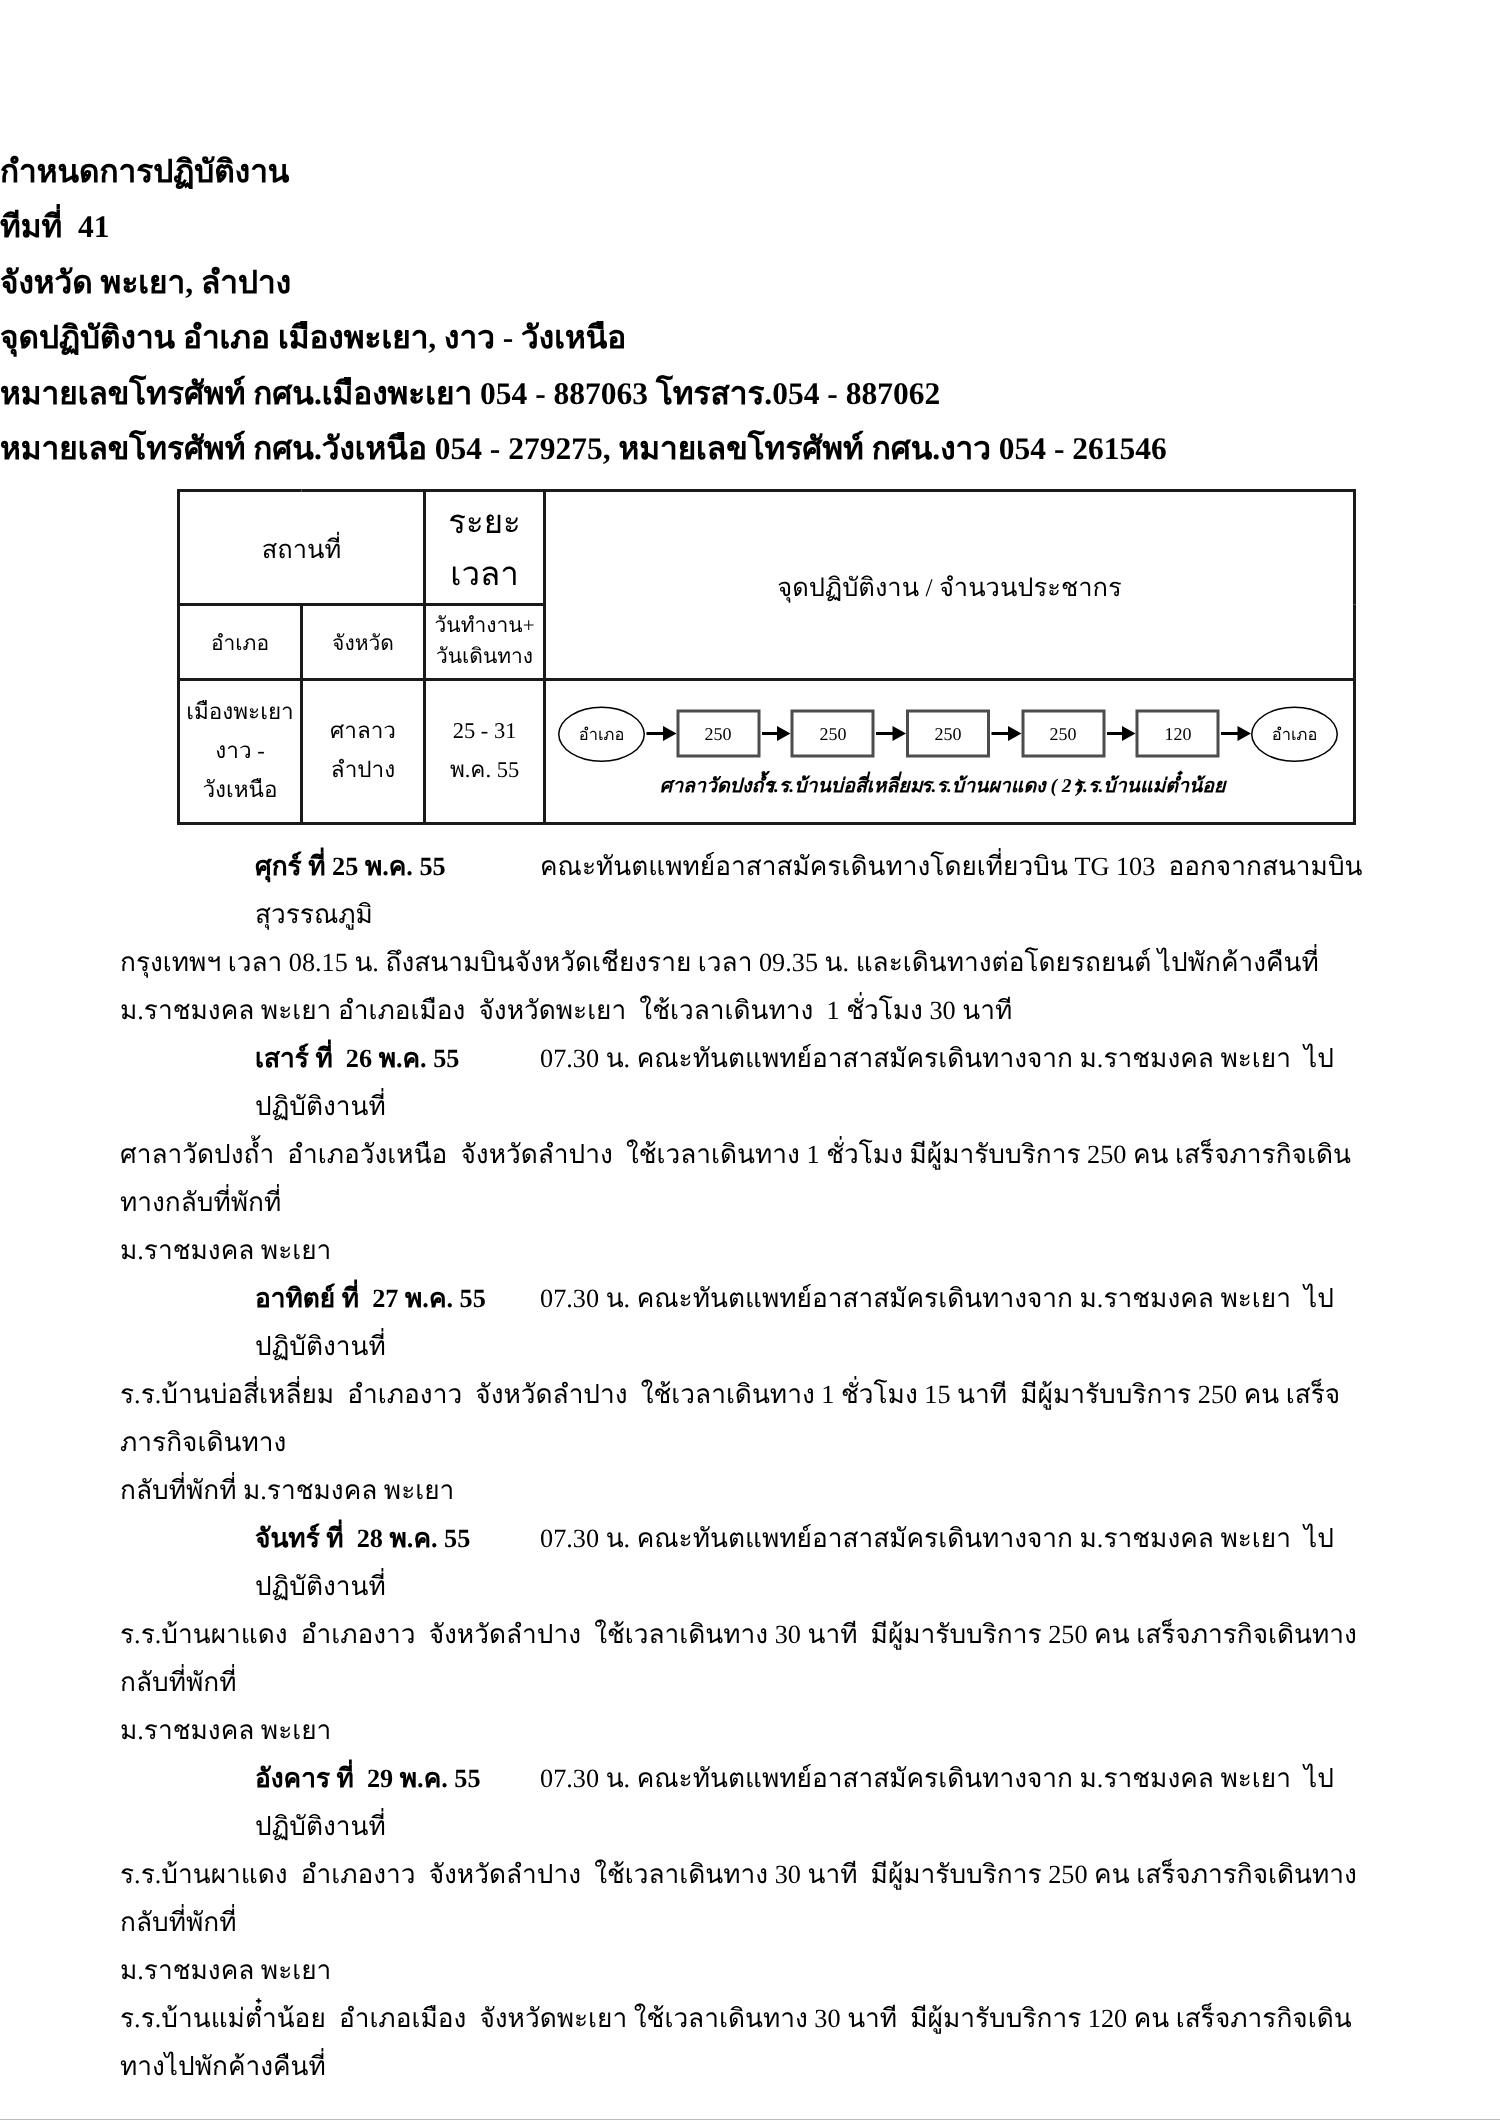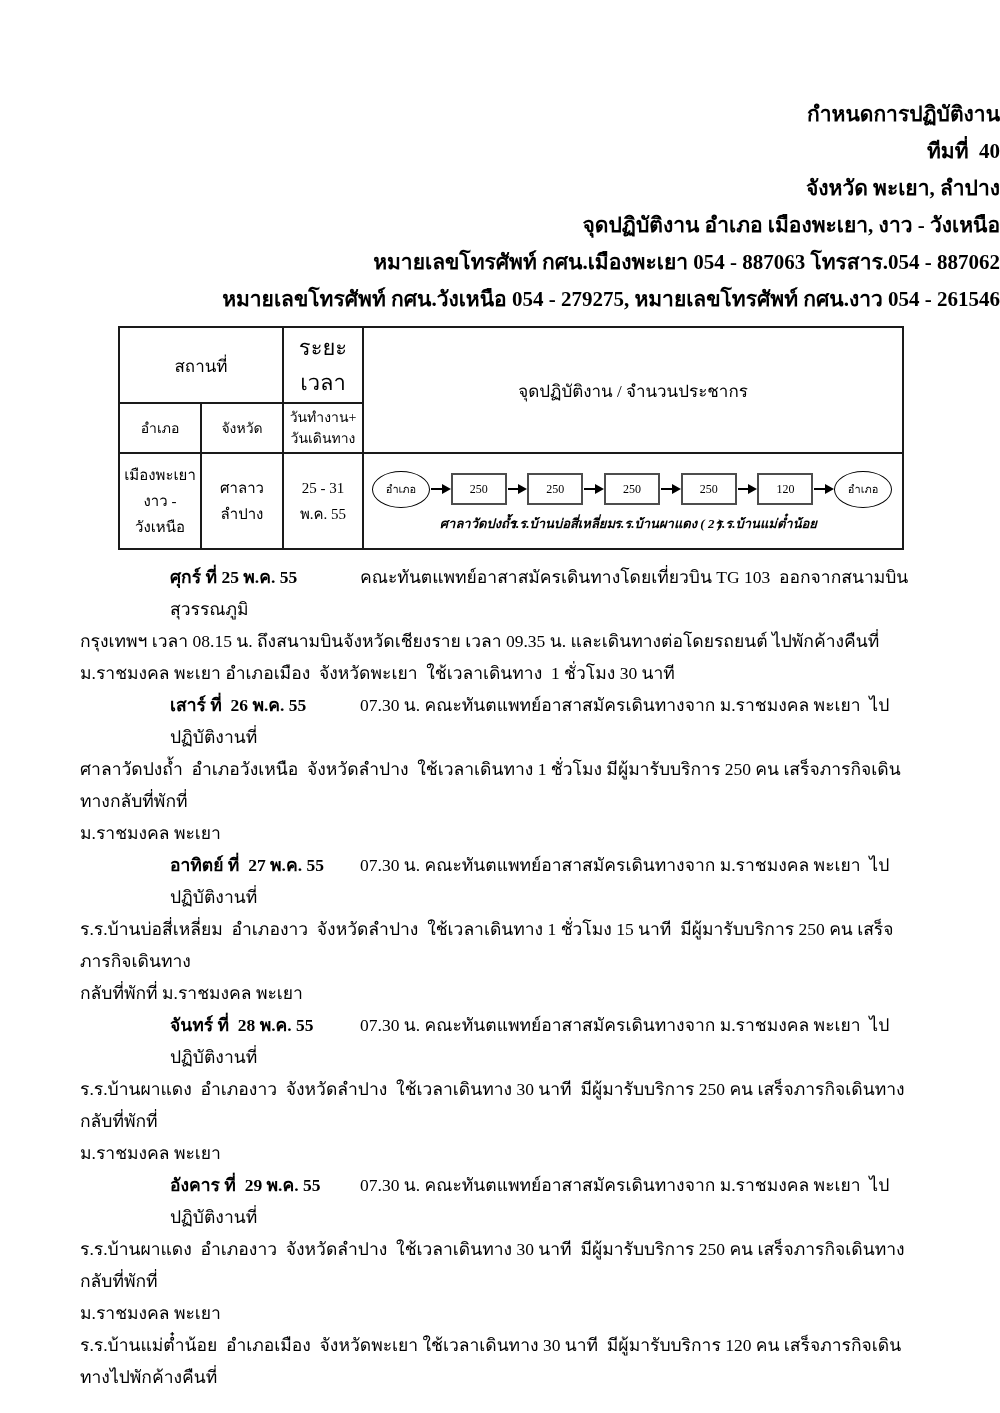--- a/index.html
+++ b/index.html
@@ -3,21 +3,21 @@
 <meta charset="utf-8">
 <style>
   * { margin:0; padding:0; box-sizing:border-box; }
   html,body { background:#888; }
   body { font-family:"Liberation Serif","DejaVu Serif",serif; color:#000; }
   .page {
     position:relative; width:1000px; height:1413px; margin:0 auto;
     background:#ffffff; overflow:hidden;
   }
   
-  .doc-header { padding-top:96px; text-align:right; font-weight:bold; }
+  .doc-header { padding-top:96px; text-align:left; font-weight:bold; }
   .doc-header .h-line { font-size:21px; line-height:37px; white-space:pre-wrap; }
   
   table.sched {
     border-collapse:collapse; table-layout:fixed;
     margin:8px 0 0 118px; width:784px;border-radius:17px;
   }
   table.sched th, table.sched td {
     border:2px solid #1a1a1a; font-weight:normal; text-align:center;
     vertical-align:middle; padding:2px;
   }
@@ -59,21 +59,21 @@
   .l1 { padding-left:90px; }
   .day { font-weight:bold; display:inline-block; min-width:190px; }
 </style>
 </head>
 <body>
 
 <div class="page">
 
   <div class="doc-header">
     <div class="h-line">กำหนดการปฏิบัติงาน</div>
-    <div class="h-line">ทีมที่  40</div>
+    <div class="h-line">ทีมที่  41</div>
     <div class="h-line">จังหวัด พะเยา, ลำปาง</div>
     <div class="h-line">จุดปฏิบัติงาน อำเภอ เมืองพะเยา, งาว - วังเหนือ</div>
     <div class="h-line">หมายเลขโทรศัพท์ กศน.เมืองพะเยา 054 - 887063 โทรสาร.054 - 887062</div>
     <div class="h-line">หมายเลขโทรศัพท์ กศน.วังเหนือ 054 - 279275, หมายเลขโทรศัพท์ กศน.งาว 054 - 261546</div>
   </div>
 
   <table class="sched">
     <colgroup>
       <col class="col-amp">
         <col class="col-prov">

